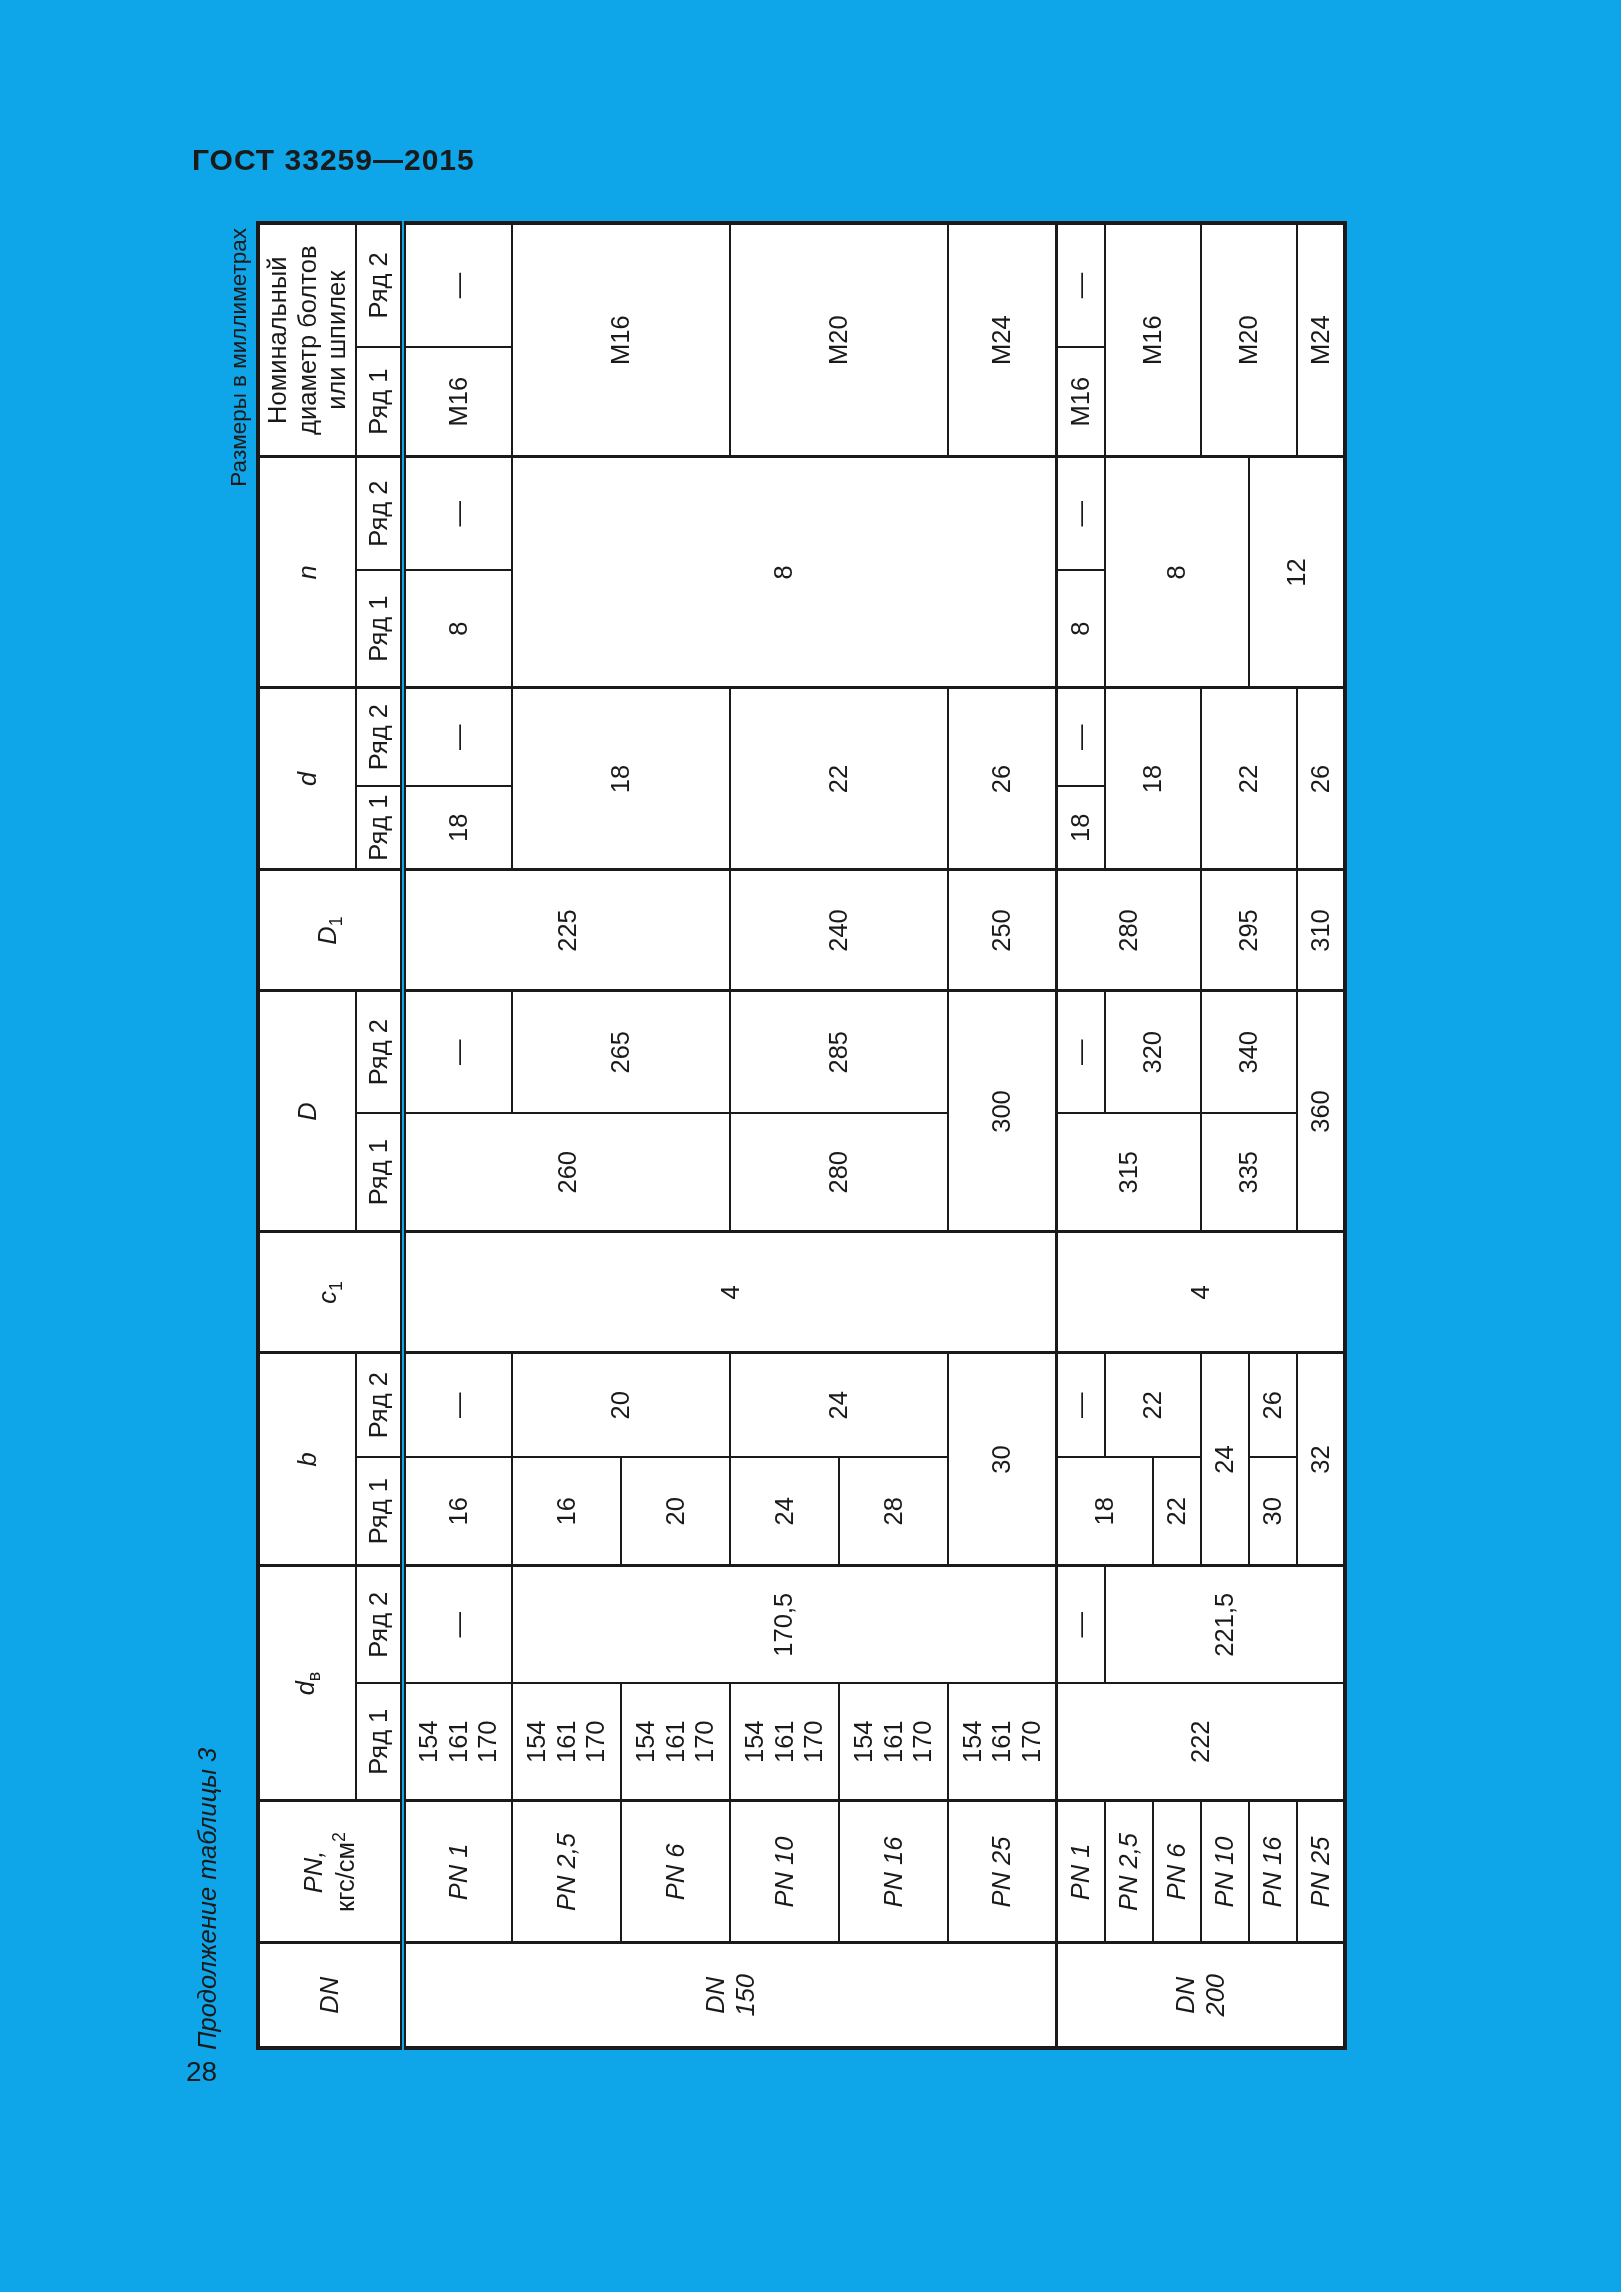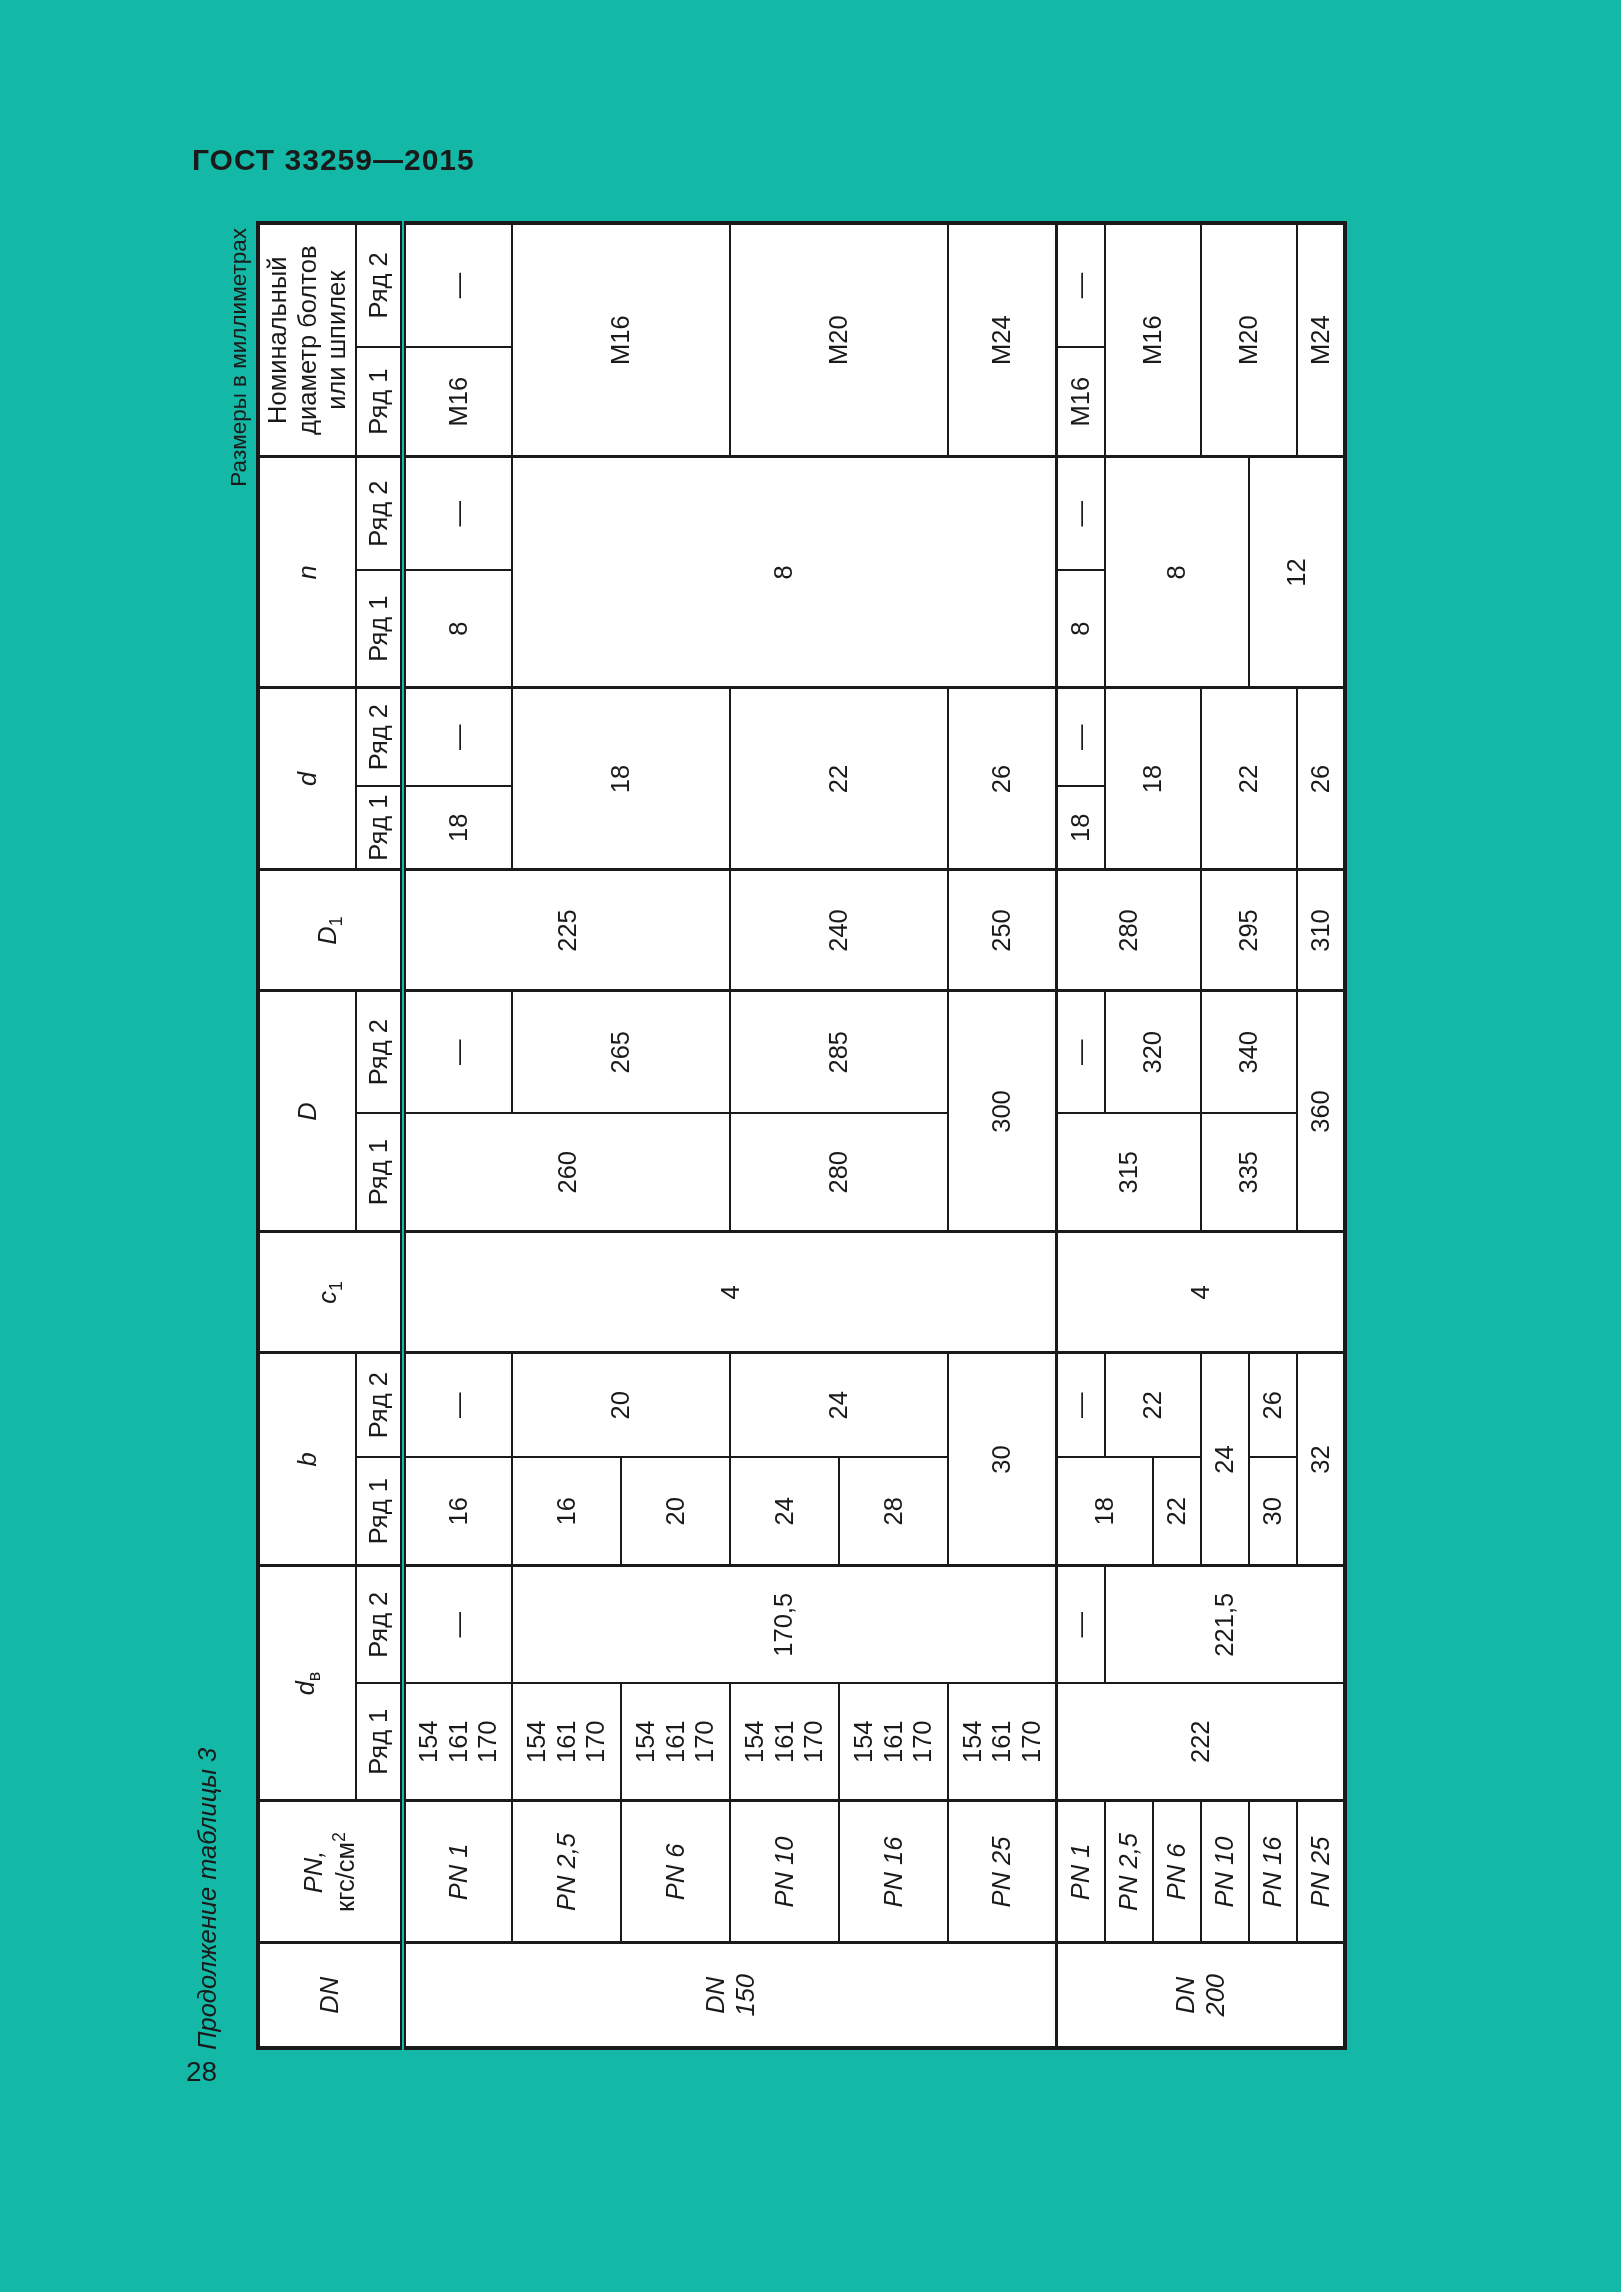--- a/index.html
+++ b/index.html
@@ -1,16 +1,16 @@
 <!DOCTYPE html>
 <html><head>
 <meta charset="utf-8">
 <style>
   html,body{margin:0;padding:0;background:#e8e8e8;}
-  .page{position:relative;width:1621px;height:2293px;background:#14b8a6;overflow:hidden;
+  .page{position:relative;width:1621px;height:2293px;background:#0ea5e9;overflow:hidden;
         font-family:"Liberation Sans", sans-serif;color:#1a1a1a;}
   .doc-title{position:absolute;left:192px;top:143px;font-size:30px;font-weight:bold;letter-spacing:1px;}
   .page-num{position:absolute;left:186px;top:2056px;font-size:28px;}
   
   .rot{position:absolute;left:191px;top:2050px;width:1822px;height:1144px;
        transform:rotate(-90deg);transform-origin:0 0;}
   .cap1{font-size:25.5px;font-style:italic;height:33px;line-height:33px;text-align:left;}
   .cap2{font-size:22.5px;height:29px;line-height:29px;text-align:right;margin-bottom:2.9px;}
   table.gost{border-collapse:collapse;table-layout:fixed;width:1822px;
              border:4.9px solid #1a1a1a;}

